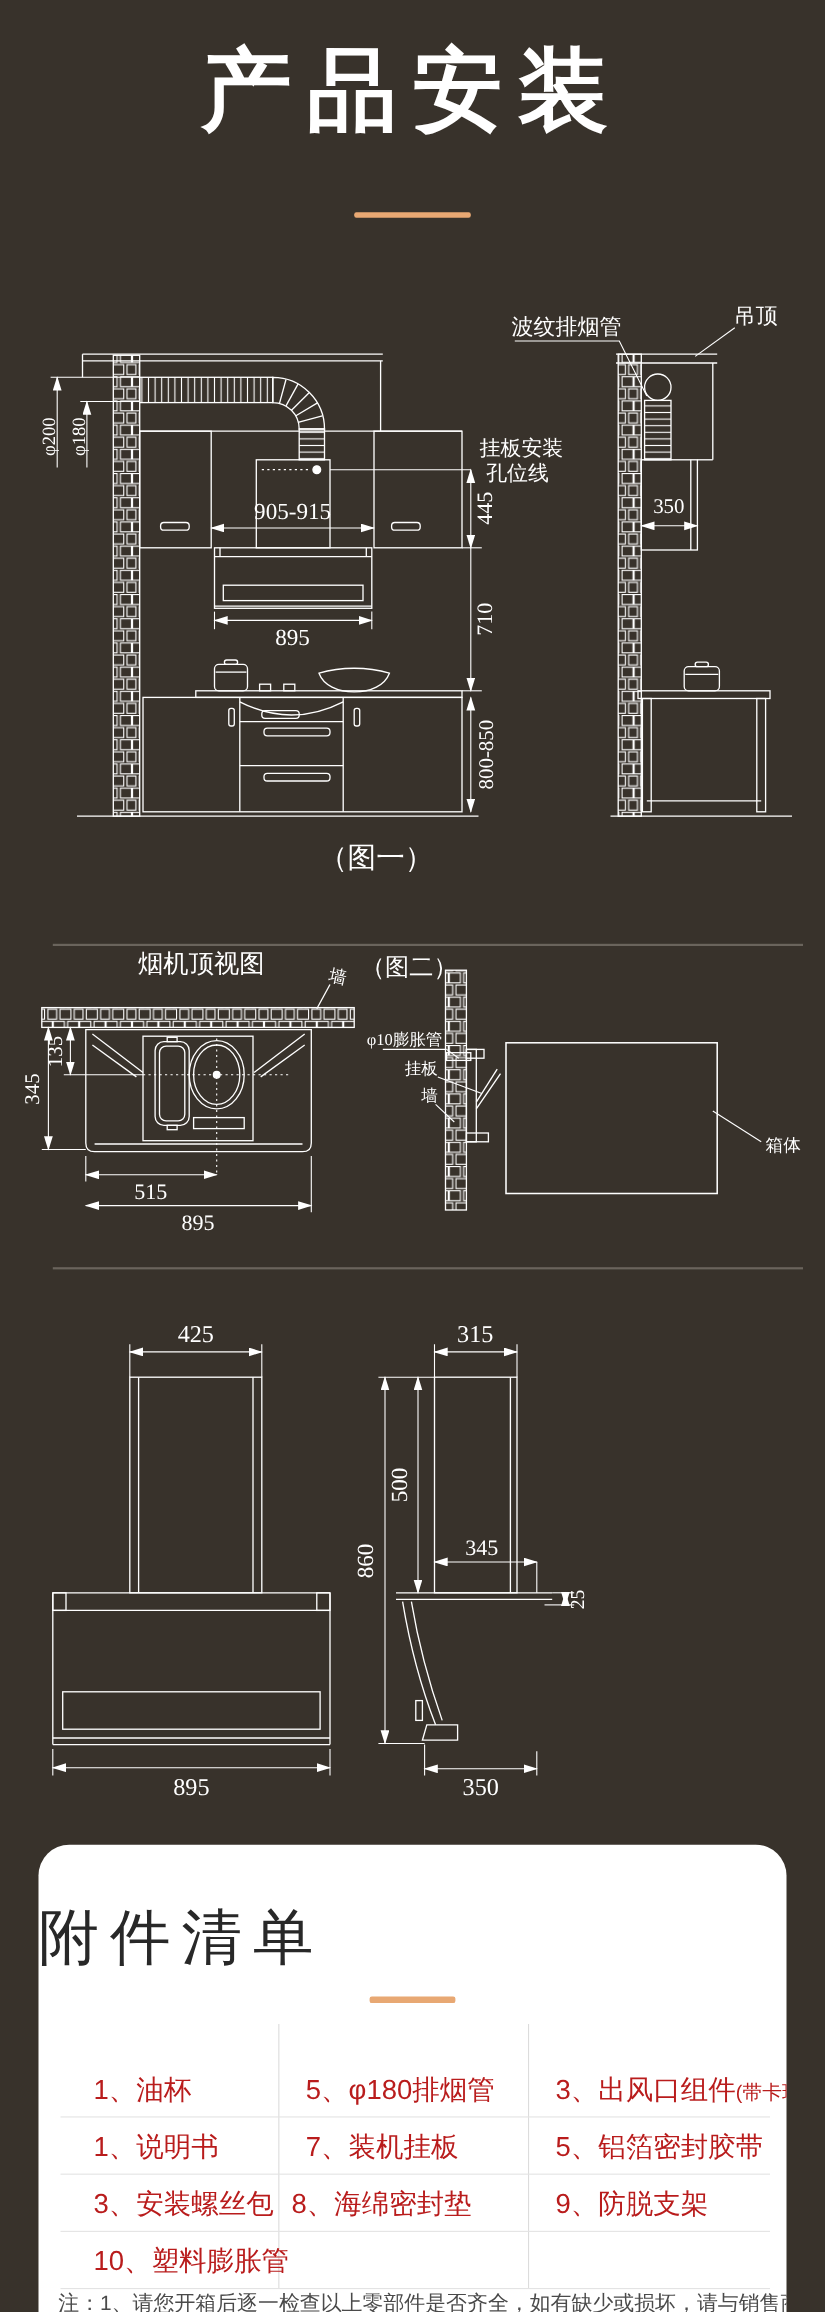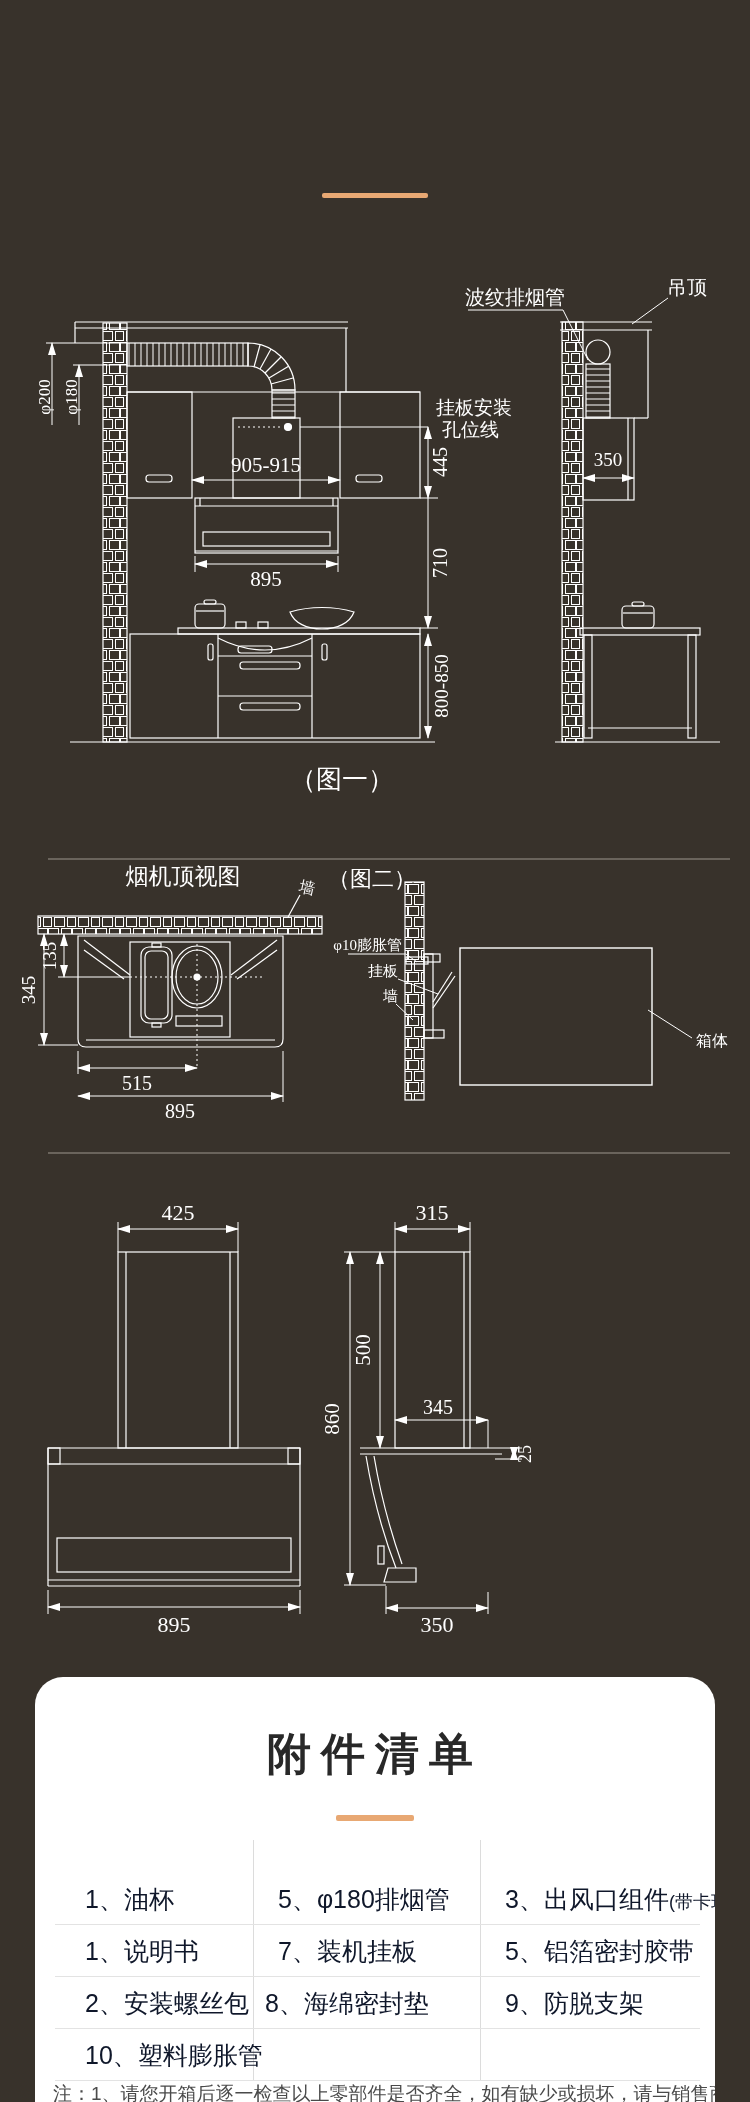--- a/index.html
+++ b/index.html
@@ -7,34 +7,35 @@
           font-family:"Liberation Sans","DejaVu Sans",sans-serif;}
   .page-title{position:absolute;top:28px;left:0;width:750px;text-align:center;
               color:#FFFFFF;font-size:82px;font-weight:700;letter-spacing:14px;}
   .accent-dash{position:absolute;left:322px;top:193px;width:106px;height:5px;
                background:#E8A873;border-radius:2px;}
   .divider{position:absolute;left:48px;width:682px;height:2px;background:#6A645C;}
   svg{position:absolute;left:0;}
   svg text{fill:#FFFFFF;font-family:"Liberation Serif","DejaVu Serif",serif;}
   .card{position:absolute;left:35px;top:1677px;width:680px;height:425px;background:#FFFFFF;
         border-radius:28px 28px 0 0;overflow:hidden;}
-  .card-title{position:absolute;top:48px;left:0;width:680px;text-align:center;
-              font-size:44px;font-weight:700;letter-spacing:10px;color:#282828;}
+  .card-title{position:absolute;top:48px;left:0;width:680px;
+              font-size:55px;font-weight:400;letter-spacing:10px;color:#282828;}
   .card-dash{position:absolute;top:138px;left:301px;width:78px;height:6px;background:#E8A873;border-radius:2px;}
   .vline{position:absolute;top:163px;width:1px;height:240px;background:#DCDCDC;}
   .hline{position:absolute;left:20px;width:645px;height:1px;background:#E3E3E3;}
-  .cell{position:absolute;font-size:25px;color:#0f172a;white-space:nowrap;}
+  .cell{position:absolute;font-size:25px;color:#b91c1c;white-space:nowrap;}
   .cell .suffix{font-size:18px;}
   .note{position:absolute;top:404px;left:18px;font-size:19px;color:#4A4A4A;white-space:nowrap;}
 </style>
 </head>
 <body>
 
 <div class="canvas">
 
+  <div class="page-title">产品安装</div>
   <div class="accent-dash"></div>
 
   <svg style="top:210px" width="750" height="600" viewBox="0 0 750 600">
     <defs>
       <marker id="ar" markerWidth="14" markerHeight="10" refX="12" refY="4" orient="auto-start-reverse" markerUnits="userSpaceOnUse">
         <path d="M0,0 L13,4 L0,8 Z" fill="#FFFFFF"></path>
       </marker>
       <pattern id="bk1" width="24" height="22" patternUnits="userSpaceOnUse">
         <g stroke="#FFFFFF" stroke-width="1" fill="none">
           <rect x="0.5" y="0.5" width="10" height="9"></rect>
@@ -313,21 +314,21 @@
     <div class="hline" style="top:403px"></div>
 
     <div class="cell" style="left:50px;top:206px"><span>1、油杯</span></div>
     <div class="cell" style="left:243px;top:206px"><span>5、φ180排烟管</span></div>
     <div class="cell" style="left:470px;top:206px"><span>3、出风口组件</span><span class="suffix">(带卡环)</span></div>
 
     <div class="cell" style="left:50px;top:258px"><span>1、说明书</span></div>
     <div class="cell" style="left:243px;top:258px"><span>7、装机挂板</span></div>
     <div class="cell" style="left:470px;top:258px"><span>5、铝箔密封胶带</span></div>
 
-    <div class="cell" style="left:50px;top:310px"><span>2、安装螺丝包</span></div>
+    <div class="cell" style="left:50px;top:310px"><span>3、安装螺丝包</span></div>
     <div class="cell" style="left:230px;top:310px"><span>8、海绵密封垫</span></div>
     <div class="cell" style="left:470px;top:310px"><span>9、防脱支架</span></div>
 
     <div class="cell" style="left:50px;top:362px"><span>10、塑料膨胀管</span></div>
 
     <div class="note">注：1、请您开箱后逐一检查以上零部件是否齐全，如有缺少或损坏，请与销售商联系</div>
   </div>
 
 </div>
 

